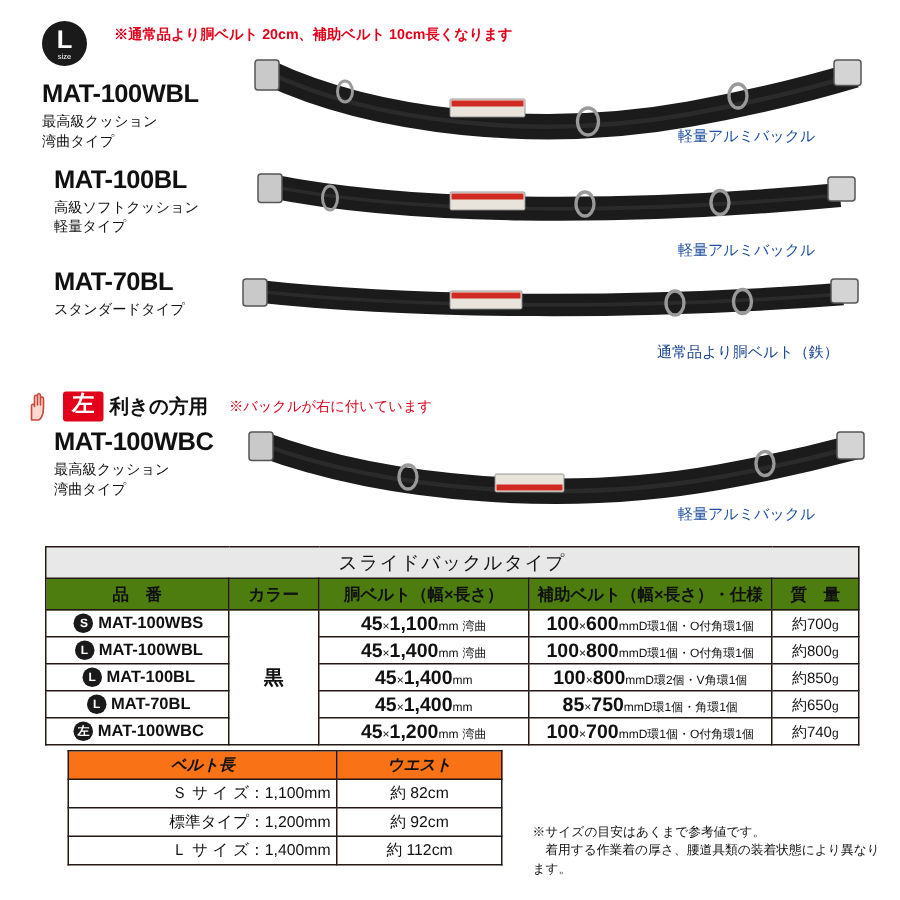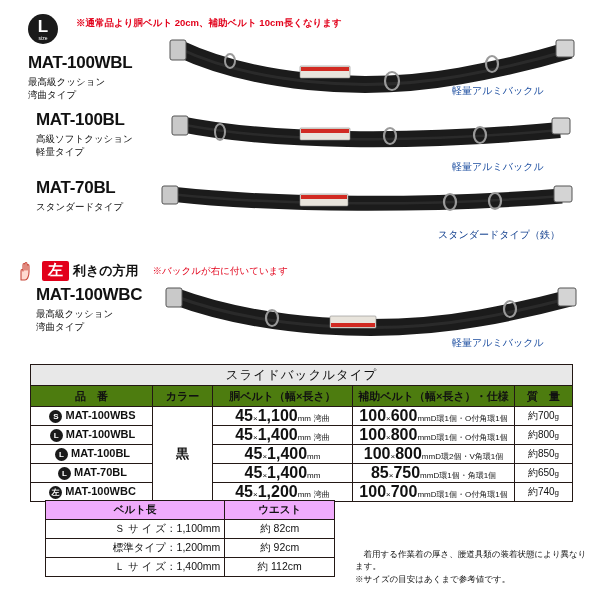--- a/index.html
+++ b/index.html
@@ -148,21 +148,21 @@
     line-height: 13px;
     text-align: center;
     vertical-align: middle;
   }
   .cell-color {
     font-weight: bold;
     font-size: 13px;
   }
   .num-big {
     font-weight: bold;
-    font-size: 16px;
+    font-size: 13px;
   }
   .unit {
     font-size: 8px;
   }
   .cell-wt { font-size: 10px; }
 
   
   .waist-area {
     position: absolute;
     left: 45px;
@@ -178,22 +178,23 @@
     font-size: 10.5px;
     width: 290px;
   }
   table.waist th, table.waist td {
     border: 1px solid #231815;
     height: 18px;
     text-align: center;
     padding: 0 4px;
   }
   table.waist th {
-    background: #f0abfc;
-    font-weight: bold;
+    background: #f97316;
+    font-weight: bold;
+    font-style: italic;
   }
   table.waist td.left {
     text-align: right;
   }
   .foot-note {
     position: absolute;
     left: 355px;
     top: 548px;
     font-size: 8.5px;
     line-height: 1.45;
@@ -268,21 +269,21 @@
       <path d="M20,18 C130,30 280,30 412,20" stroke="#3a3a3a" stroke-width="2.5" fill="none" opacity="0.5"></path>
       <rect x="12" y="10" width="16" height="18" rx="2" fill="#c9c9c9" stroke="#555" stroke-width="1"></rect>
       <rect x="404" y="10" width="18" height="16" rx="2" fill="#d4d4d4" stroke="#555" stroke-width="1"></rect>
       <rect x="150" y="18" width="48" height="12" rx="1" fill="#e8e4dc" stroke="#8a8a8a" stroke-width="0.6"></rect>
       <rect x="151" y="19" width="46" height="4" fill="#d12a22"></rect>
       <ellipse cx="300" cy="26" rx="6" ry="8" fill="none" stroke="#9a9a9a" stroke-width="2.2"></ellipse>
       <ellipse cx="345" cy="25" rx="6" ry="8" fill="none" stroke="#9a9a9a" stroke-width="2.2"></ellipse>
     </svg>
   </div>
 
-  <div class="buckle-label dark" style="position:absolute; left:438px; top:228px;">スタンダードタイプ（鉄）</div>
+  <div class="buckle-label dark" style="position:absolute; left:438px; top:228px;">通常品より胴ベルト（鉄）</div>
 
   <div style="position:absolute; left:14px; top:258px; display:flex; align-items:center;">
     <span class="hand-icon">
       <svg width="26" height="26" viewBox="0 0 26 26">
         <path d="M7,22 L7,13 C7,11 9,11 9,13 L9,7 C9,5 11,5 11,7 L11,12 L11,6 C11,4 13,4 13,6 L13,12 L13,8 C13,6.2 15,6.2 15,8 L15,14 C15,19 13,22 11,22 Z" fill="#ffd9d0" stroke="#c8483b" stroke-width="1.1" stroke-linejoin="round"></path>
       </svg>
     </span>
     <span class="left-box" style="margin-left:2px;">左</span>
     <span class="hidari-text" style="margin-left:4px;">利きの方用</span>
     <span class="note-red" style="margin-left:14px;">※バックルが右に付いています</span>
@@ -438,17 +439,17 @@
       </tr>
       <tr>
         <td class="left">Ｌ サ イ ズ：1,400mm</td>
         <td>約 112cm</td>
       </tr>
     </tbody>
       </table>
   </div>
 
   <div class="foot-note">
+    <div>※サイズの目安はあくまで参考値です。</div>
     <div>　着用する作業着の厚さ、腰道具類の装着状態により異なります。</div>
-    <div>※サイズの目安はあくまで参考値です。</div>
   </div>
 
 </div>
 
 </body></html>

